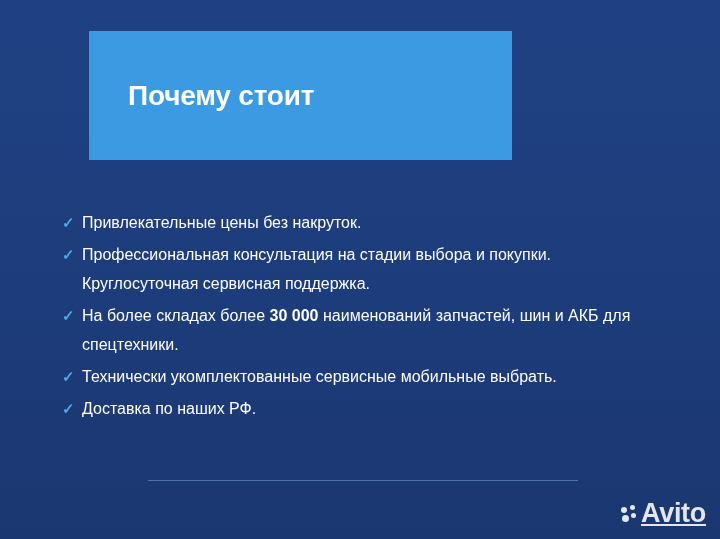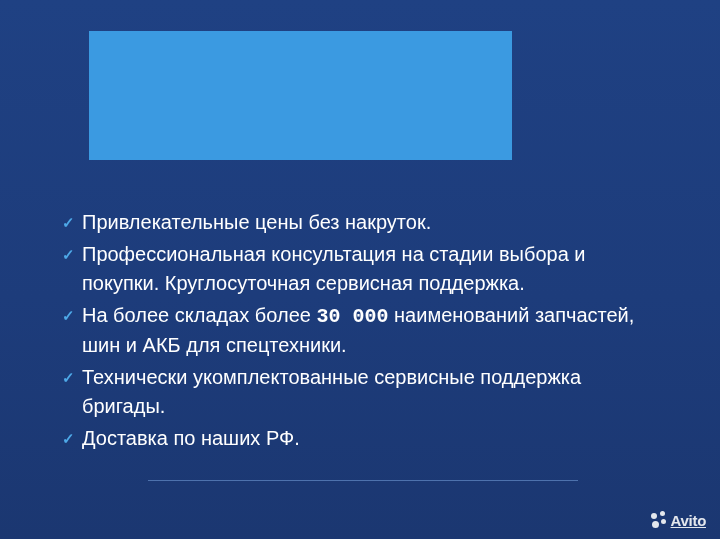--- a/index.html
+++ b/index.html
@@ -56,27 +56,26 @@
     flex: 0 0 auto;
     width: 20px;
     color: #4ea9e8;
     font-size: 15px;
     line-height: 29px;
     text-align: left;
     font-weight: bold;
   }
   .bullet-text {
     color: #ffffff;
-    font-size: 20px;
+    font-size: 16px;
     line-height: 29px;
     font-weight: 500;
   }
   .bullet-text b {
     font-weight: bold;
-    font-family: Liberation Mono, monospace;
   }
   .divider {
     position: absolute;
     left: 148px;
     top: 480px;
     width: 430px;
     height: 1px;
     background: #5f86c0;
     opacity: 0.75;
   }
@@ -99,50 +98,51 @@
     display: block;
     background: #f5f6f8;
     border-radius: 50%;
   }
   .wm-dots i:nth-child(1) { width: 6px; height: 6px; left: 0px; top: 2px; }
   .wm-dots i:nth-child(2) { width: 5px; height: 5px; left: 9px; top: 0px; }
   .wm-dots i:nth-child(3) { width: 7px; height: 7px; left: 1px; top: 10px; }
   .wm-dots i:nth-child(4) { width: 5px; height: 5px; left: 10px; top: 8px; }
   .wm-text {
     color: #f5f6f8;
-    font-size: 15px;
+    font-size: 27px;
     font-weight: bold;
     letter-spacing: -0.3px;
     text-decoration: underline;
   }
 </style>
 </head>
 <body>
 
 <div class="slide">
 
   <div class="title-box">
+    <div class="title-line">Почему стоит</div>
   </div>
 
   <div class="bullets">
     <div class="bullet">
       <span class="check">✓</span>
       <span class="bullet-text"><span>Привлекательные цены без накруток.</span></span>
     </div>
     <div class="bullet">
       <span class="check">✓</span>
       <span class="bullet-text"><span>Профессиональная консультация на стадии выбора и покупки. Круглосуточная сервисная поддержка.</span></span>
     </div>
     <div class="bullet">
       <span class="check">✓</span>
       <span class="bullet-text"><span>На более складах более </span><b>30 000</b><span> наименований запчастей, шин и АКБ для спецтехники.</span></span>
     </div>
     <div class="bullet">
       <span class="check">✓</span>
-      <span class="bullet-text"><span>Технически укомплектованные сервисные поддержка бригады.</span></span>
+      <span class="bullet-text"><span>Технически укомплектованные сервисные мобильные выбрать.</span></span>
     </div>
     <div class="bullet">
       <span class="check">✓</span>
       <span class="bullet-text"><span>Доставка по наших РФ.</span></span>
     </div>
   </div>
 
   <div class="divider"></div>
 
   <div class="watermark">

